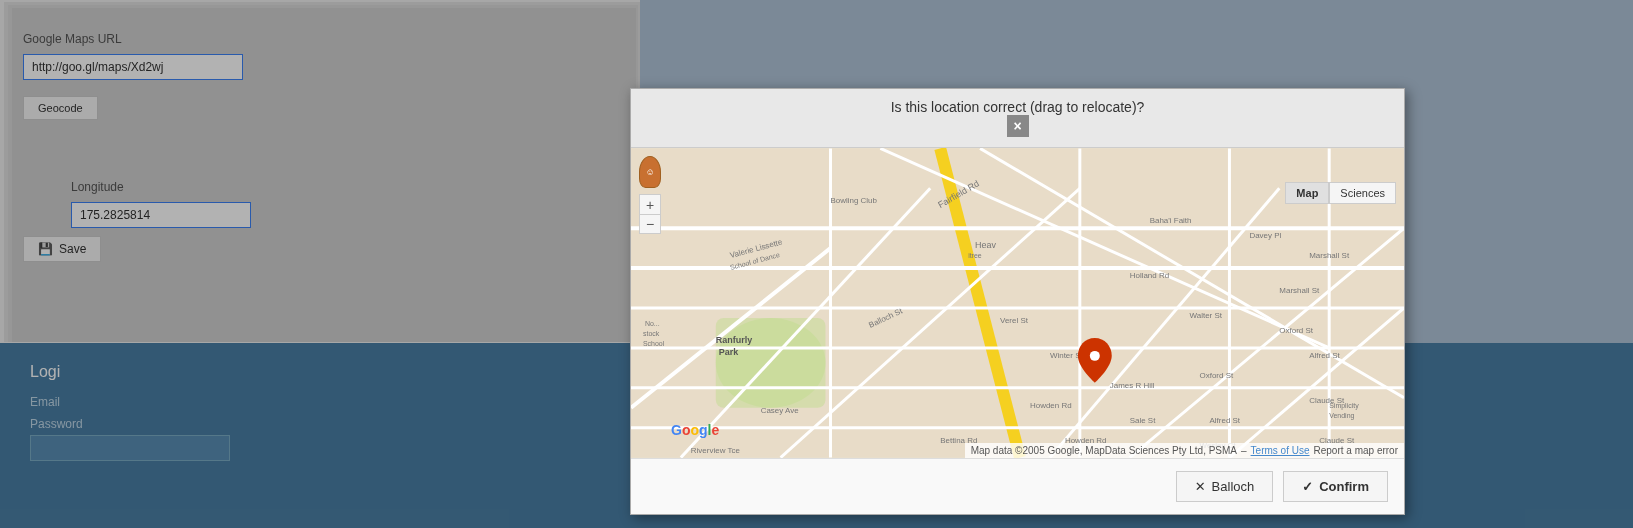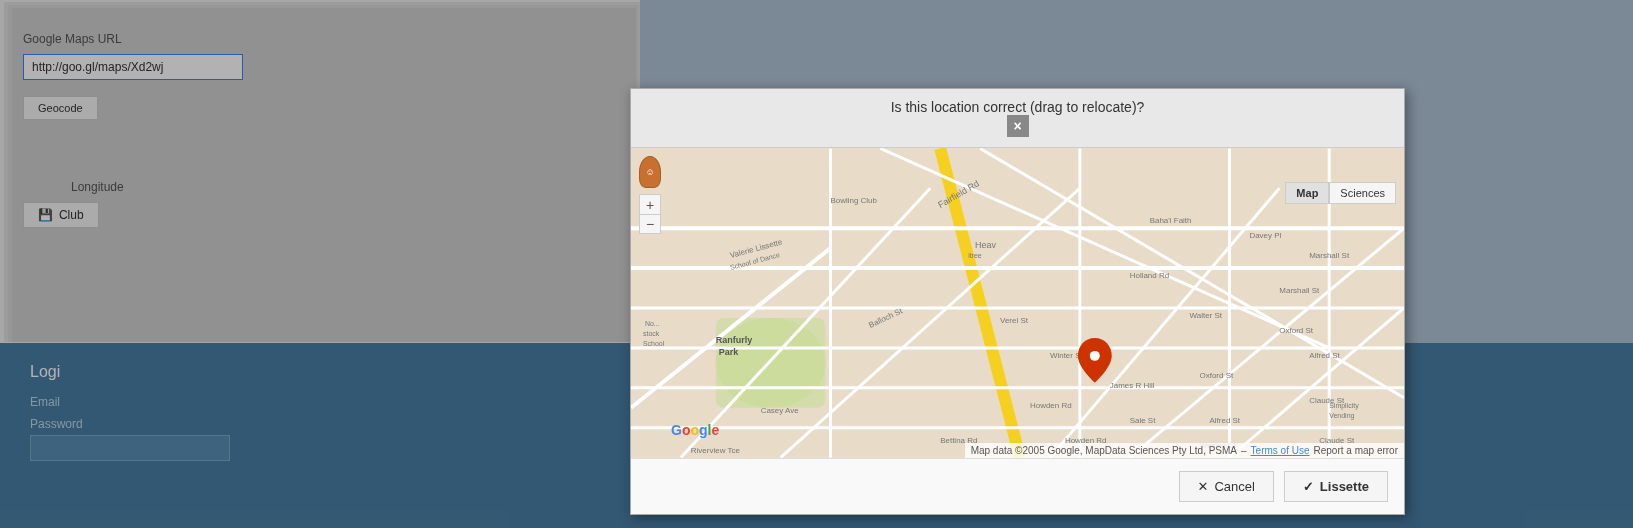--- a/index.html
+++ b/index.html
@@ -212,25 +212,26 @@
   <div style="position:absolute;top:8px;left:12px;width:624px;height:334px;background:#d0d0d0;z-index:0;"></div>
 
   <div class="form-section" style="position:relative;z-index:2;padding:20px 23px;">
     <div class="form-label">Google Maps URL</div>
     <input class="form-input" value="http://goo.gl/maps/Xd2wj" style="width: 220px; margin-top: 4px;">
     <div style="margin-top:8px;">
       <button class="geocode-btn">Geocode</button>
     </div>
     <div style="margin-top:60px;margin-left:48px;">
       <div class="form-label">Longitude</div>
+      <input class="form-input" value="175.2825814" style="width: 180px; margin-top: 4px;">
     </div>
     <div style="margin-top:8px;">
       <button class="save-btn">
         <span>💾</span>
-        <span>Club</span>
+        <span>Save</span>
       </button>
     </div>
   </div>
 </div>
 
 <div style="position:absolute;bottom:0;left:0;width:1633px;height:185px;background:#4a7fa5;z-index:1;">
   <div style="padding:20px 30px;">
     <div style="color:#fff;font-size:16px;margin-bottom:14px;">Logi</div>
     <div style="margin-bottom:8px;">
       <div style="color:#c0d8e8;font-size:12px;margin-bottom:4px;">Email</div>
@@ -361,20 +362,20 @@
       <span>Map data ©2005 Google, MapData Sciences Pty Ltd, PSMA</span>
       <span> – </span>
       <a href="#">Terms of Use</a>
       <span style="cursor:pointer;color:#555;">Report a map error</span>
     </div>
   </div>
 
   <div class="modal-footer">
     <button class="btn-cancel">
       <span>✕</span>
-      <span>Cancel</span>
+      <span>Balloch</span>
     </button>
     <button class="btn-confirm">
       <span>✓</span>
-      <span>Lissette</span>
+      <span>Confirm</span>
     </button>
   </div>
 </div>
 
 </body></html>

